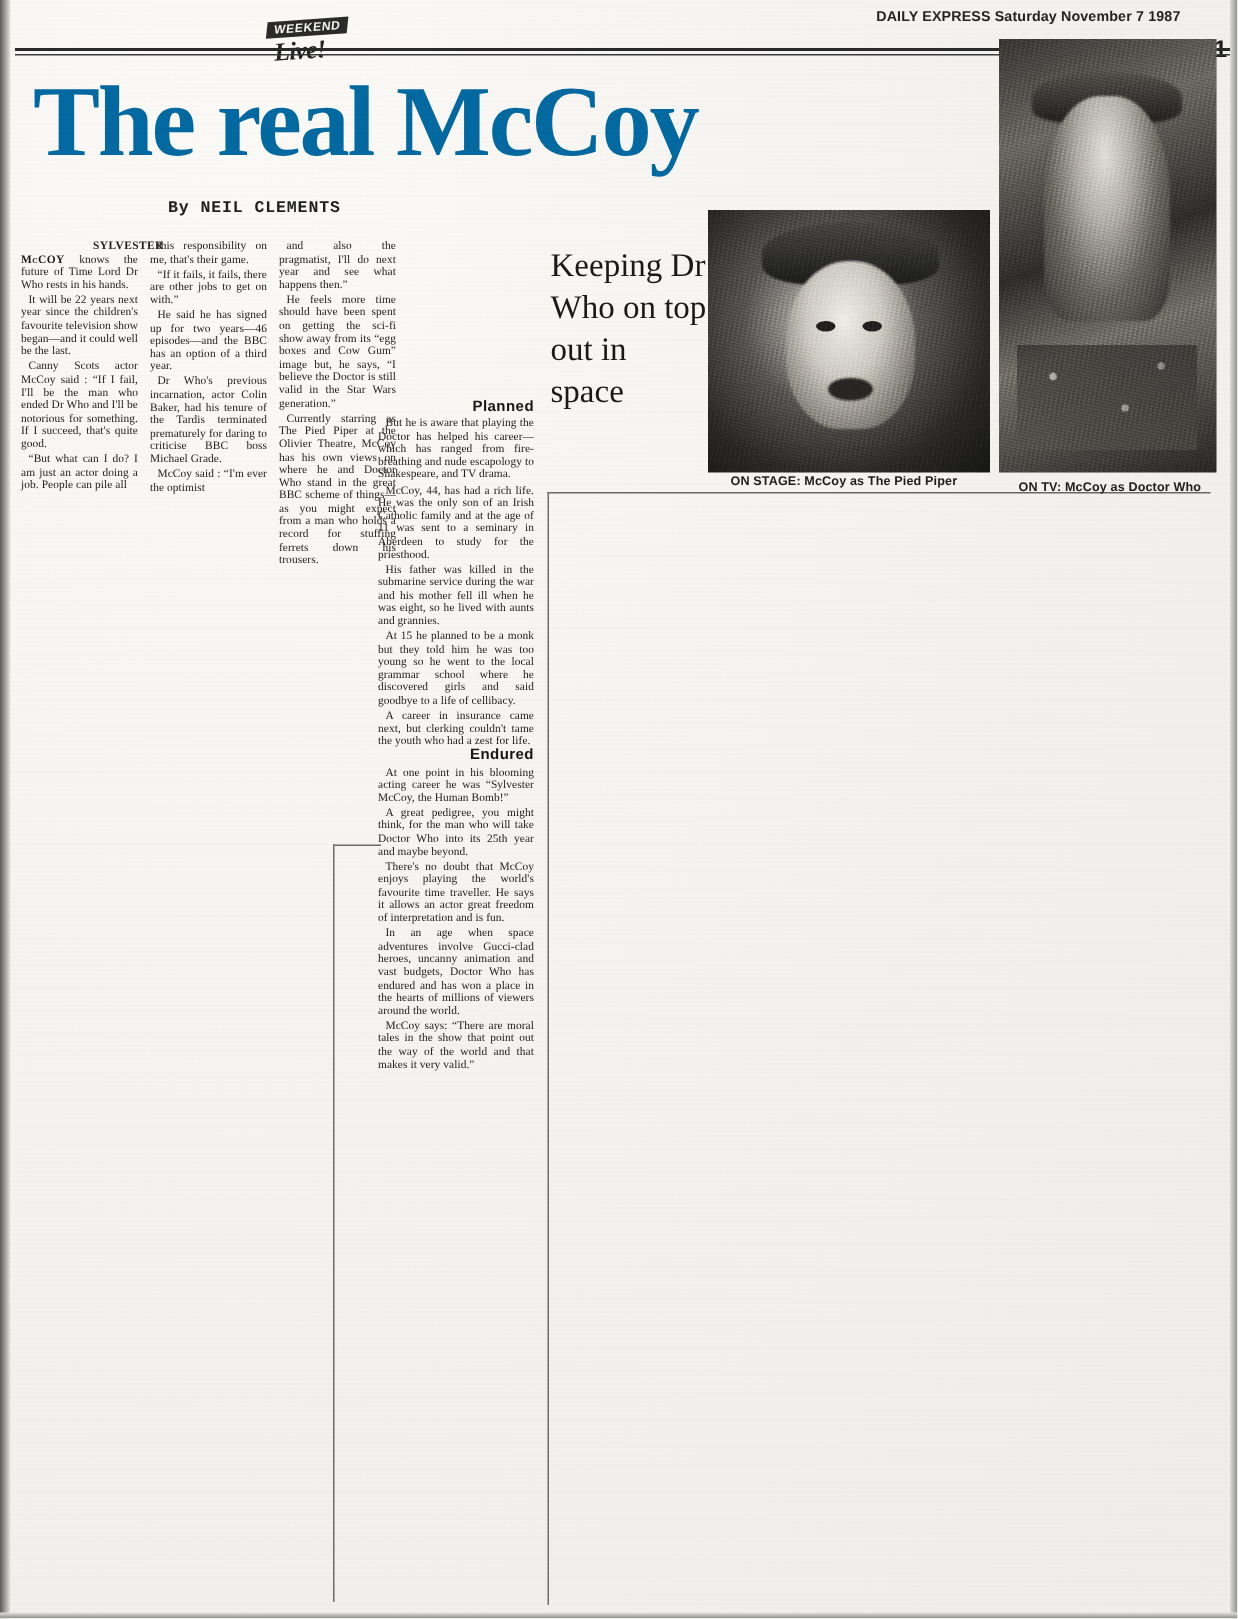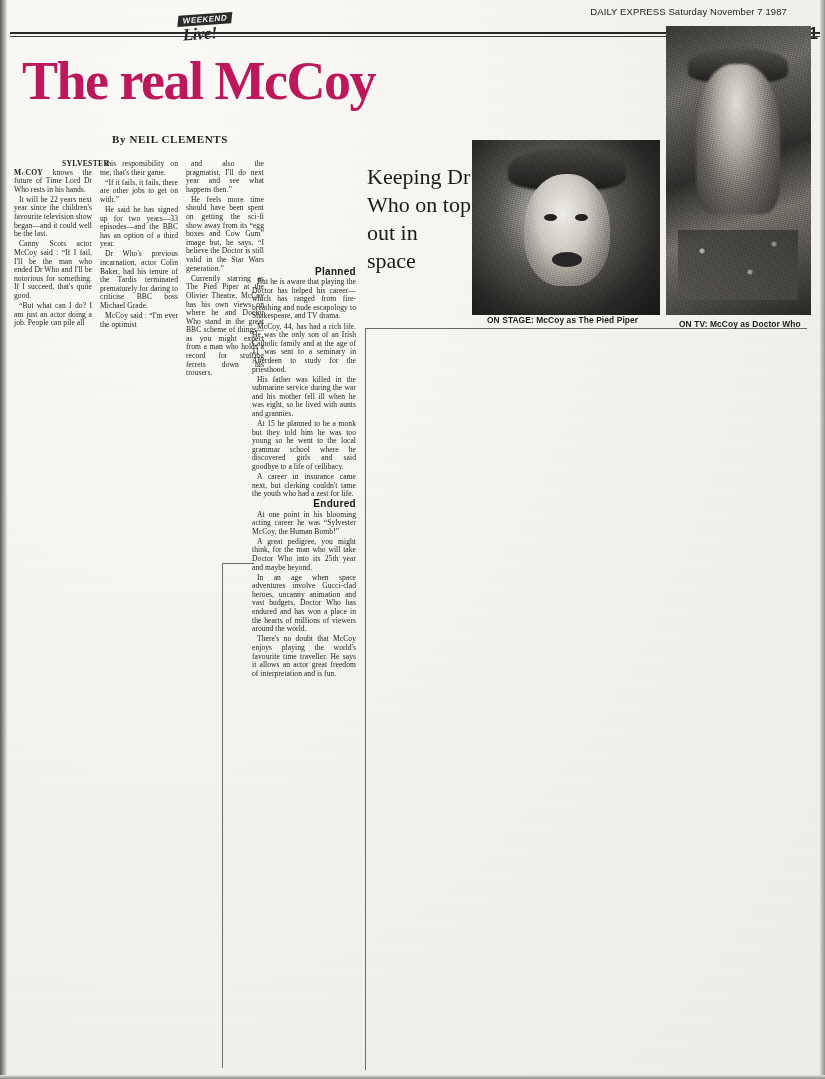--- a/index.html
+++ b/index.html
@@ -95,52 +95,52 @@
     line-height: 15px;
     margin-left: 4px;
     color: #232323;
     letter-spacing: -.5px;
   }
   .dateline {
     position: absolute;
     right: 38px; top: 6px;
     font-family: "Liberation Sans", sans-serif;
     font-size: 9.5px;
-    font-weight: normal;
+    font-weight: bold;
     color: #242424;
     letter-spacing: .1px;
   }
   .pageno {
     position: absolute;
     right: 7px; top: 1px;
     font-family: "Liberation Sans", sans-serif;
     font-size: 16px;
     font-weight: bold;
     color: #1d1d1d;
     margin-top: 24px;
   }
 
   
   .headline {
     position: absolute;
     left: 22px; top: 44px;
     width: 640px;
     font-family: "Liberation Serif", serif;
     font-weight: bold;
-    font-size: 54px;
+    font-size: 67px;
     line-height: 74px;
     letter-spacing: -1.5px;
-    color: #be185d;
+    color: #0369a1;
     white-space: nowrap;
   }
 
   .byline {
     position: absolute;
     left: 112px; top: 133px;
-    font-family: Liberation Serif, serif;
+    font-family: Liberation Mono, monospace;
     font-size: 11px;
     font-weight: bold;
     letter-spacing: .6px;
     color: #1f1f1f;
   }
 
   
   .col {
     position: absolute;
     font-family: "Liberation Serif", serif;
@@ -318,41 +318,42 @@
 
   <div class="col" id="col1">
       <p class="first"><span class="caps">SYLVESTER McCOY</span> knows the future of Time Lord Dr Who rests in his hands.</p>
       <p>It will be 22 years next year since the children's favourite television show began—and it could well be the last.</p>
       <p>Canny Scots actor McCoy said : “If I fail, I'll be the man who ended Dr Who and I'll be notorious for something. If I succeed, that's quite good.</p>
       <p>“But what can I do? I am just an actor doing a job. People can pile all</p>
     </div>
   <div class="col" id="col2">
       <p>this responsibility on me, that's their game.</p>
       <p>“If it fails, it fails, there are other jobs to get on with.”</p>
-      <p>He said he has signed up for two years—33 episodes—and the BBC has an option of a third year.</p>
+      <p>He said he has signed up for two years—46 episodes—and the BBC has an option of a third year.</p>
       <p>Dr Who's previous incarnation, actor Colin Baker, had his tenure of the Tardis terminated prematurely for daring to criticise BBC boss Michael Grade.</p>
       <p>McCoy said : “I'm ever the optimist</p>
     </div>
   <div class="col" id="col3">
       <p>and also the pragmatist, I'll do next year and see what happens then.”</p>
       <p>He feels more time should have been spent on getting the sci-fi show away from its “egg boxes and Cow Gum” image but, he says, “I believe the Doctor is still valid in the Star Wars generation.”</p>
       <p>Currently starring as The Pied Piper at the Olivier Theatre, McCoy has his own views on where he and Doctor Who stand in the great BBC scheme of things—as you might expect from a man who holds a record for stuffing ferrets down his trousers.</p>
     </div>
   <div class="col" id="col4">
       <p class="subhead">Planned</p>
       <p>But he is aware that playing the Doctor has helped his career—which has ranged from fire-breathing and nude escapology to Shakespeare, and TV drama.</p>
       <p>McCoy, 44, has had a rich life. He was the only son of an Irish Catholic family and at the age of 11 was sent to a seminary in Aberdeen to study for the priesthood.</p>
       <p>His father was killed in the submarine service during the war and his mother fell ill when he was eight, so he lived with aunts and grannies.</p>
       <p>At 15 he planned to be a monk but they told him he was too young so he went to the local grammar school where he discovered girls and said goodbye to a life of cellibacy.</p>
       <p>A career in insurance came next, but clerking couldn't tame the youth who had a zest for life.</p>
       <p class="subhead">Endured</p>
       <p>At one point in his blooming acting career he was “Sylvester McCoy, the Human Bomb!”</p>
       <p>A great pedigree, you might think, for the man who will take Doctor Who into its 25th year and maybe beyond.</p>
+      <p>There's no doubt that McCoy enjoys playing the world's favourite time traveller. He says it allows an actor great freedom of interpretation and is fun.</p>
       <p>In an age when space adventures involve Gucci-clad heroes, uncanny animation and vast budgets, Doctor Who has endured and has won a place in the hearts of millions of viewers around the world.</p>
-      <p>There's no doubt that McCoy enjoys playing the world's favourite time traveller. He says it allows an actor great freedom of interpretation and is fun.</p>
+      <p>McCoy says: “There are moral tales in the show that point out the way of the world and that makes it very valid.”</p>
     </div>
 
   <div class="vrule" id="vr1"></div>
   <div class="vrule" id="vr2"></div>
   <div class="hrule-mid"></div>
   <div class="hrule-top"></div>
 
   <div class="photo" id="photo-stage">
     <div class="bg"></div>
     <div class="hat"></div>

